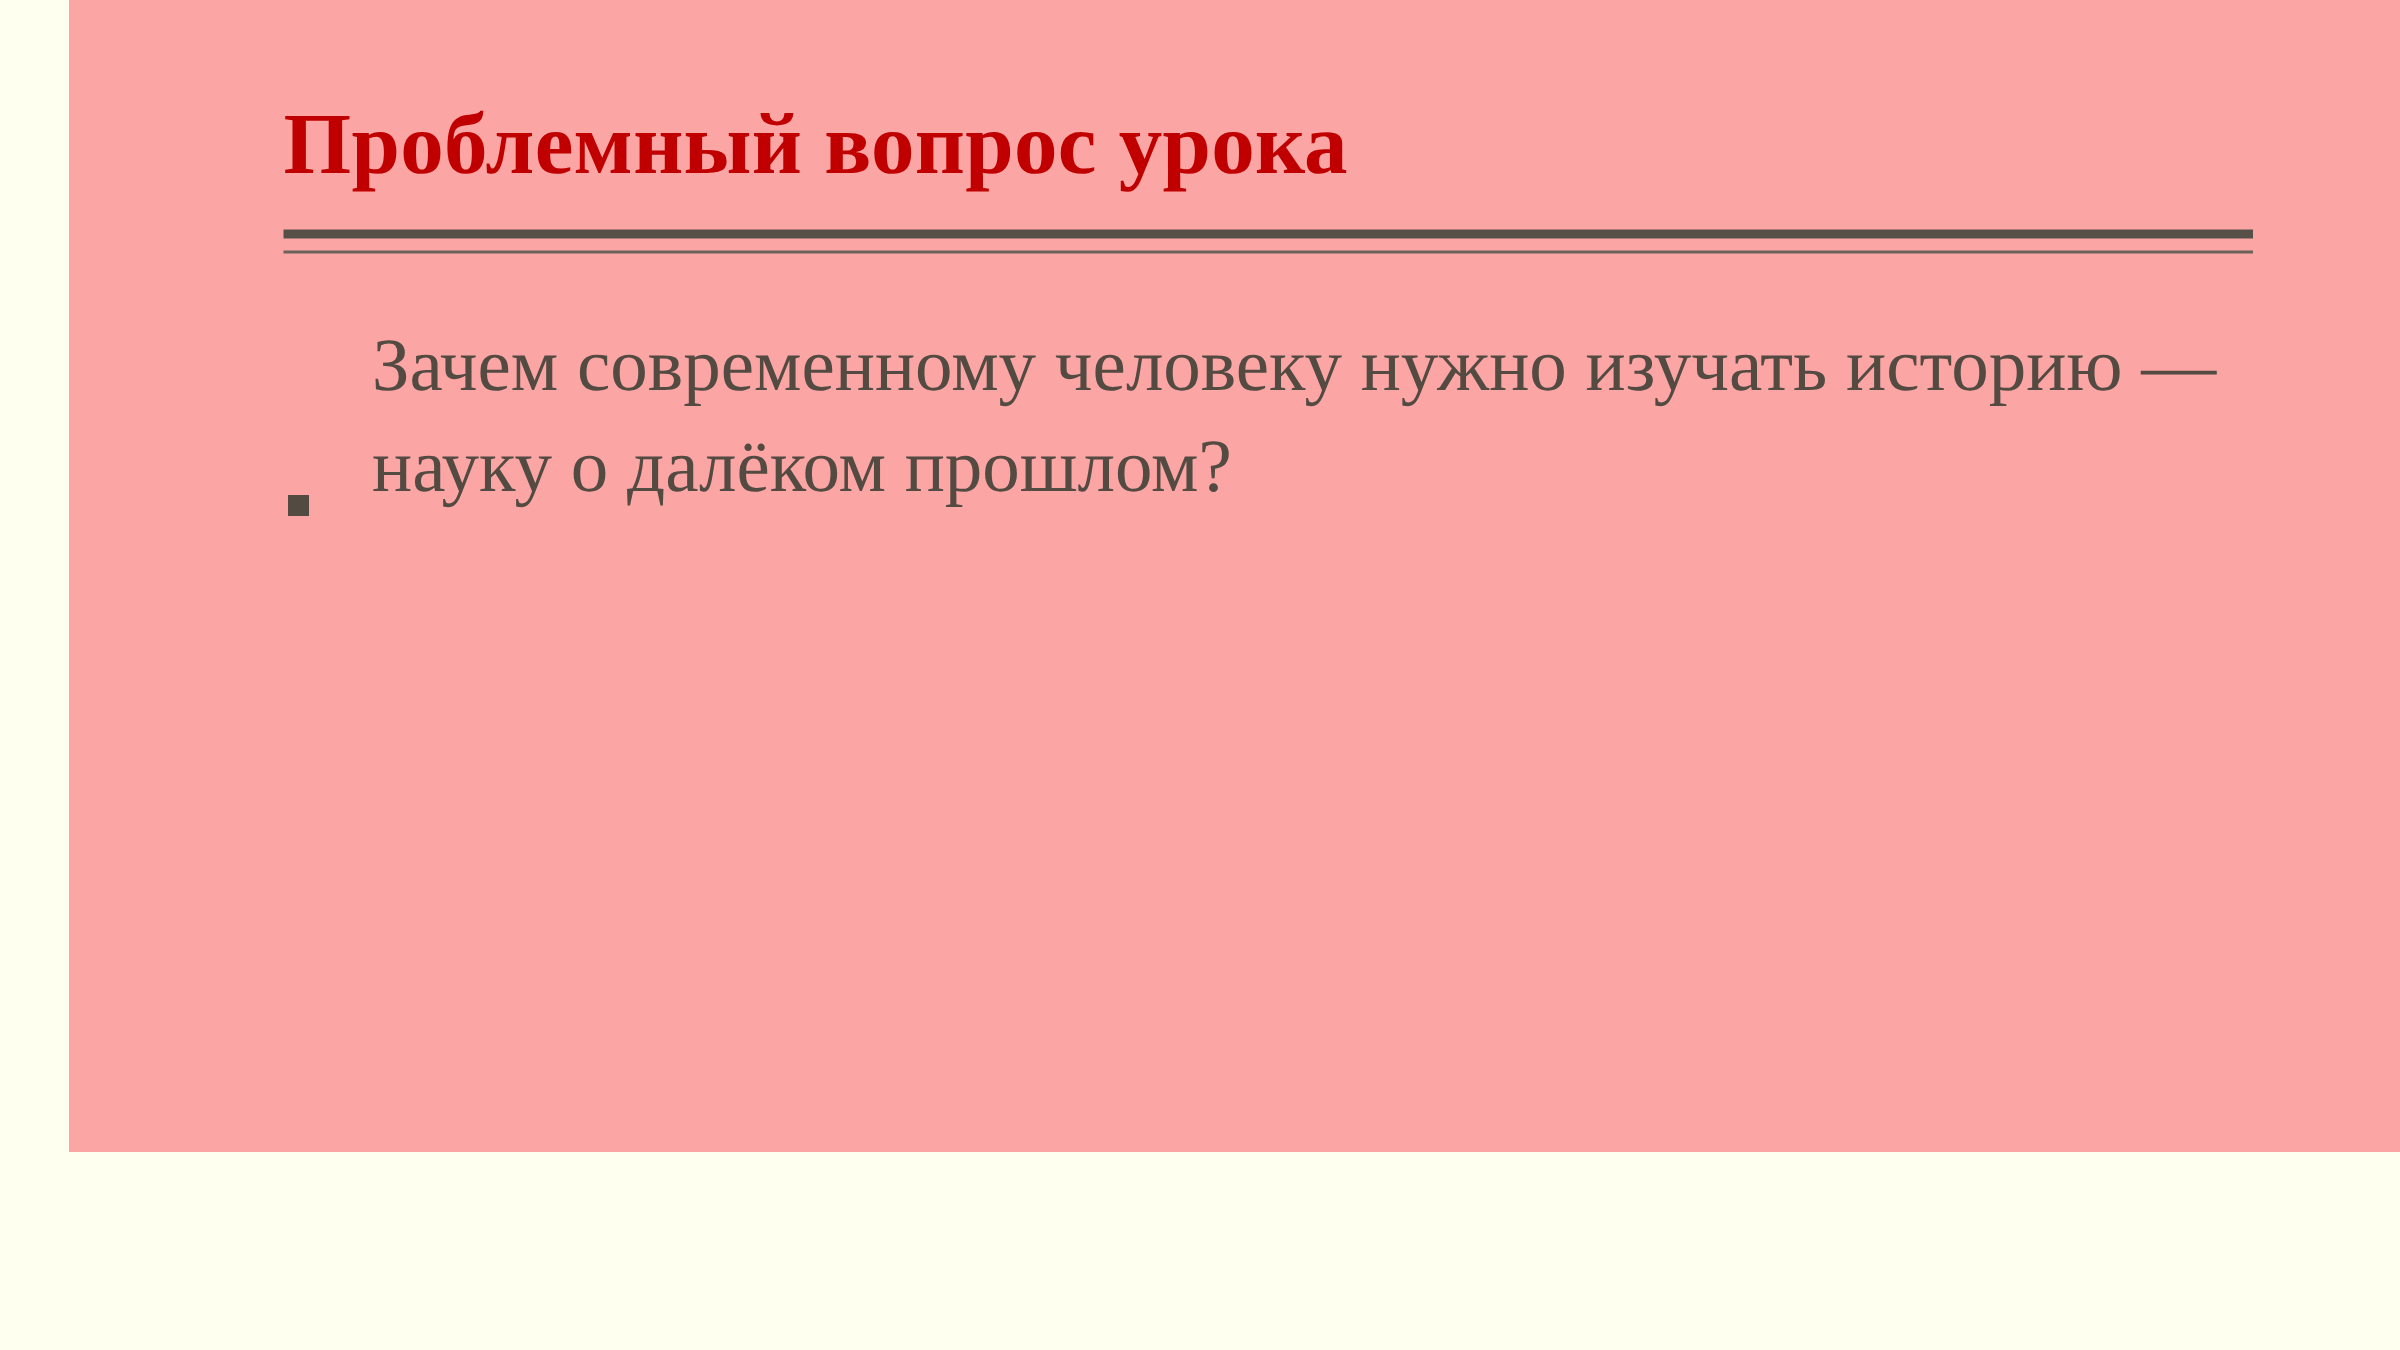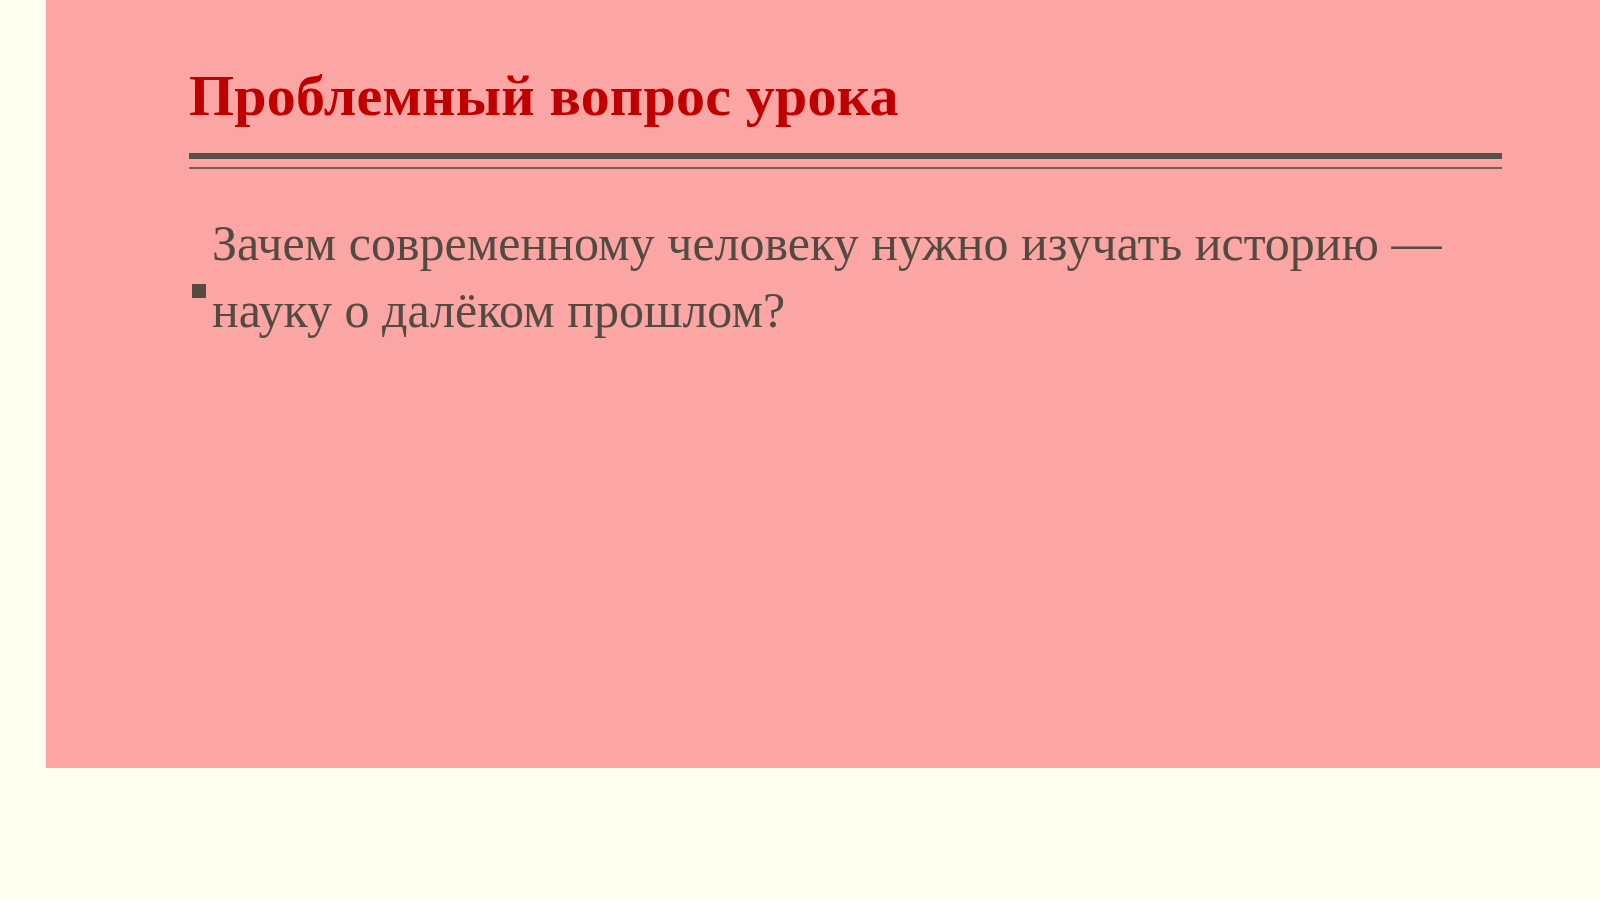--- a/index.html
+++ b/index.html
@@ -69,26 +69,27 @@
   
   .body-block {
     position: absolute;
     left: 146px;
     top: 210px;
     width: 1360px;
   }
 
   .bullet-item {
     display: flex;
-    align-items: center;
+    align-items: flex-end;
     color: #534A41;
     font-family: "Liberation Serif", "DejaVu Serif", serif;
     font-size: 50px;
     line-height: 67px;
     margin: 0 0 33px 0;
+    gap: 36px;
   }
 
   .bullet-item:last-child {
     margin-bottom: 0;
   }
 
   .bullet-marker {
     flex: 0 0 auto;
     width: 14px;
     height: 14px;

